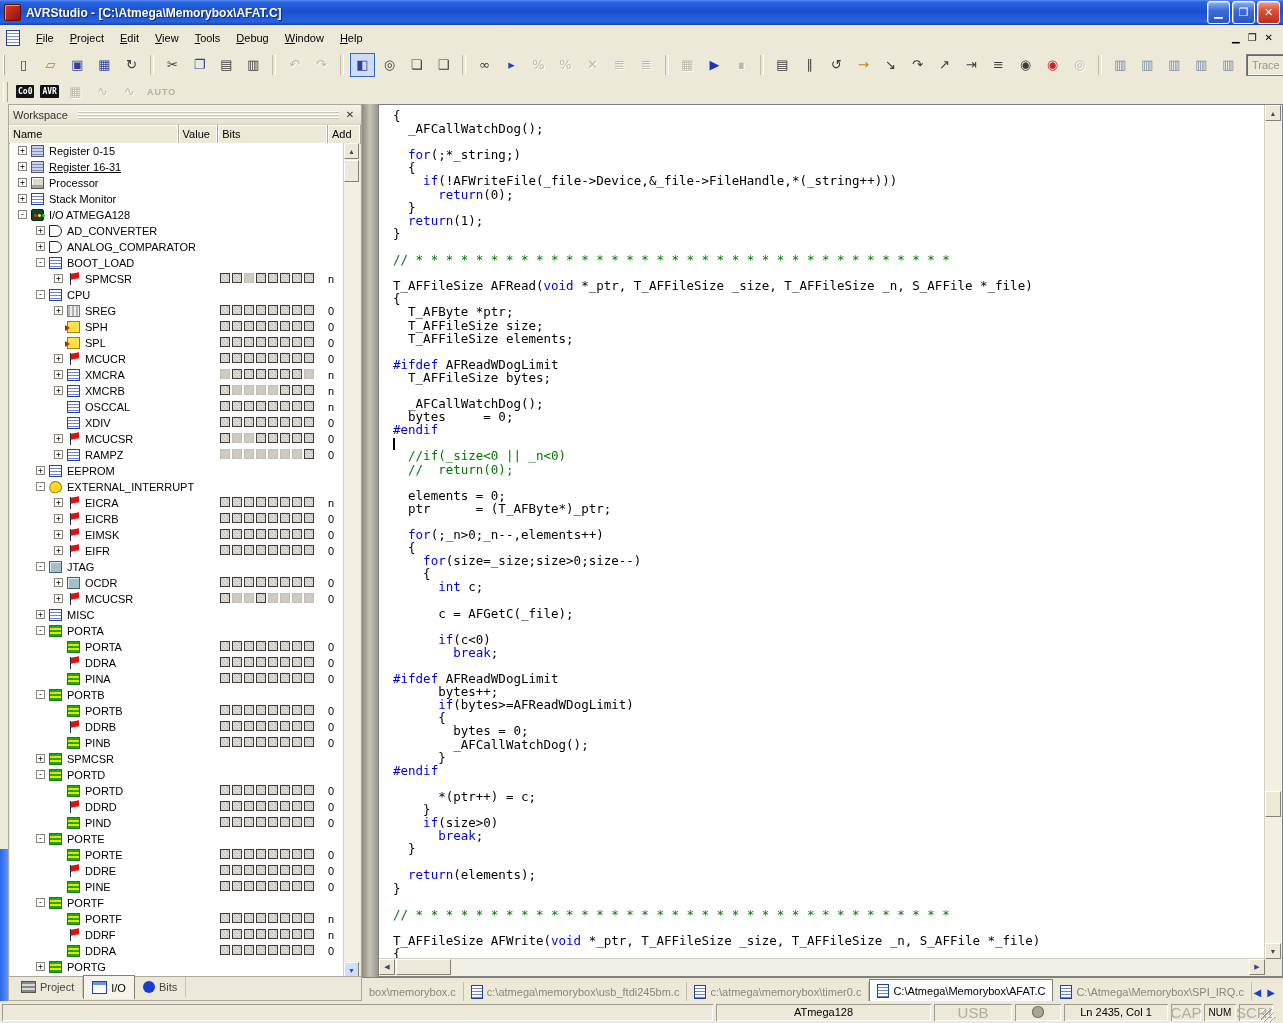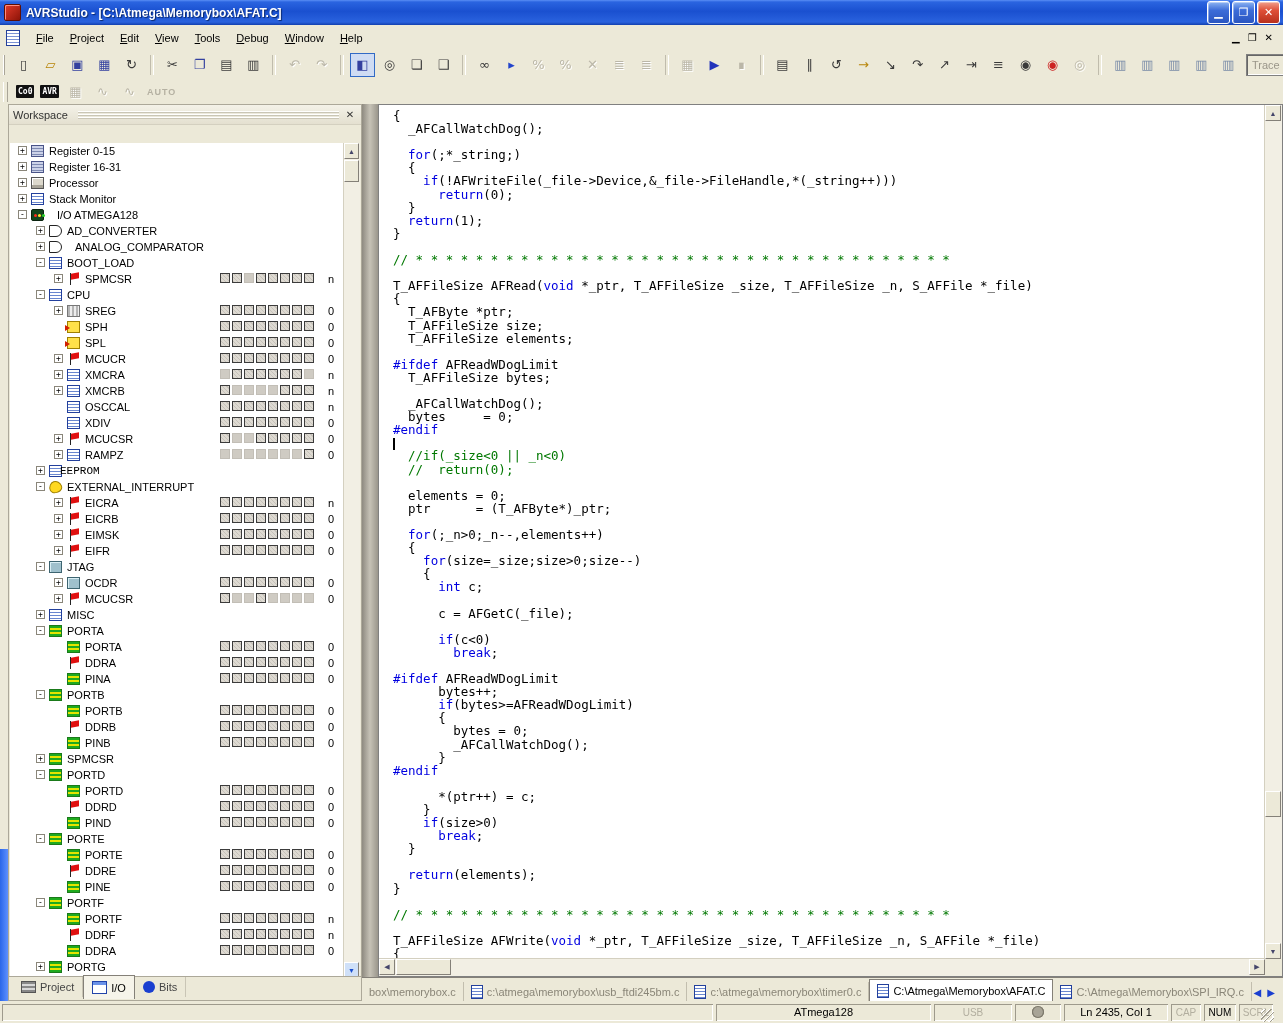--- a/index.html
+++ b/index.html
@@ -135,21 +135,21 @@
   .ftab{height:20px;display:flex;align-items:center;gap:4px;padding:0 7px;font-size:11px;color:#8a8678;
     border-right:1px solid #c2beae;white-space:nowrap;}
   .ftab.active{background:#fff;border:1px solid #848078;border-bottom:none;height:22px;color:#000;}
   .ficon{width:10px;height:12px;background:repeating-linear-gradient(#fff 0 2px,#6a87cf 2px 3px);border:1px solid #23409c;flex:0 0 auto;}
   #tab-arrows{margin-left:auto;display:flex;gap:6px;padding:0 8px 4px 0;color:#1a3fd0;font-size:10px;}
   
   #statusbar{position:absolute;left:0;top:1001px;width:1275px;height:22px;background:#ece9d8;
     display:flex;align-items:center;gap:3px;padding:0 2px;box-sizing:border-box;font-size:11px;}
   .pane{height:17px;display:flex;align-items:center;justify-content:center;
     box-shadow:inset 1px 1px 0 #9e9a8c,inset -1px -1px 0 #fff;padding:0 6px;box-sizing:border-box;}
-  .pane.grey{color:#b2ae9f;font-size:10px;}
+  .pane.grey{color:#b2ae9f;font-size:15px;}
   .globe{width:12px;height:12px;border-radius:50%;background:#a8a496;
     box-shadow:inset 0 0 0 1px #7e7a6c,inset 3px 0 0 -2px #7e7a6c,inset -3px 0 0 -2px #7e7a6c;}
   #resize-grip{position:absolute;right:1px;bottom:1px;width:13px;height:13px;
     background:repeating-linear-gradient(135deg,transparent 0 2px,#fff 2px 3px,#a19d8e 3px 4px);}
 </style>
 </head>
 <body>
 
 <div id="titlebar">
   <div id="app-icon"></div>
@@ -345,55 +345,61 @@
 <div id="left-strip">
   <div id="left-strip-blue"></div>
 </div>
 
 <div id="workspace">
   <div id="ws-titlebar">
     <span id="ws-title">Workspace</span>
     <span class="ws-grip-lines"></span>
     <span id="ws-close">✕</span>
   </div>
+  <div id="ws-header">
+      <span class="hcell" style="width: 176px;">Name</span>
+      <span class="hcell" style="width: 37px;">Value</span>
+      <span class="hcell" style="width: 112px;">Bits</span>
+      <span class="hcell" style="width: 30px;">Add</span>
+    </div>
   <div id="ws-tree">
       <div class="trow">
         <span class="exp" style="left: 8px;">+</span>
         <span class="ti ti-reg" style="left: 21px;"></span>
         <span class="tlabel" style="left: 39px;">Register 0-15</span>
       </div>
       <div class="trow">
         <span class="exp" style="left: 8px;">+</span>
         <span class="ti ti-reg" style="left: 21px;"></span>
-        <span class="tlabel" style="left: 39px;">Register 16-31</span>
+        <span class="tlabel" style="left: 39px; text-decoration: underline;">Register 16-31</span>
       </div>
       <div class="trow">
         <span class="exp" style="left: 8px;">+</span>
         <span class="ti ti-cpu" style="left: 21px;"></span>
         <span class="tlabel" style="left: 39px;">Processor</span>
       </div>
       <div class="trow">
         <span class="exp" style="left: 8px;">+</span>
         <span class="ti ti-doc" style="left: 21px;"></span>
         <span class="tlabel" style="left: 39px;">Stack Monitor</span>
       </div>
       <div class="trow">
         <span class="exp" style="left: 8px;">-</span>
         <span class="ti ti-traffic" style="left: 21px;"></span>
-        <span class="tlabel" style="left: 47px; text-align: center;">I/O ATMEGA128</span>
+        <span class="tlabel" style="left: 39px; text-align: center;">I/O ATMEGA128</span>
       </div>
       <div class="trow">
         <span class="exp" style="left: 26px;">+</span>
         <span class="ti ti-gate" style="left: 39px;"></span>
         <span class="tlabel" style="left: 57px; text-align: right;">AD_CONVERTER</span>
       </div>
       <div class="trow">
         <span class="exp" style="left: 26px;">+</span>
         <span class="ti ti-gate" style="left: 39px;"></span>
-        <span class="tlabel" style="left: 65px;">ANALOG_COMPARATOR</span>
+        <span class="tlabel" style="left: 57px;">ANALOG_COMPARATOR</span>
       </div>
       <div class="trow">
         <span class="exp" style="left: 26px;">-</span>
         <span class="ti ti-doc" style="left: 39px;"></span>
         <span class="tlabel" style="left: 57px;">BOOT_LOAD</span>
       </div>
       <div class="trow">
         <span class="exp" style="left: 44px;">+</span>
         <span class="ti ti-flag" style="left: 57px;"></span>
         <span class="tlabel" style="left: 75px;">SPMCSR</span>
@@ -566,21 +572,21 @@
           <span class="bit bitoff"></span>
           <span class="bit bitoff"></span>
           <span class="bit bitoff"></span>
           <span class="bit"></span>
         </span>
         <span class="tval">0</span>
       </div>
       <div class="trow">
         <span class="exp" style="left: 26px;">+</span>
         <span class="ti ti-doc" style="left: 39px;"></span>
-        <span class="tlabel" style="left: 50px; font-family: Liberation Mono, monospace;">EEPROM</span>
+        <span class="tlabel" style="left: 57px;">EEPROM</span>
       </div>
       <div class="trow">
         <span class="exp" style="left: 26px;">-</span>
         <span class="ti ti-bell" style="left: 39px;"></span>
         <span class="tlabel" style="left: 57px;">EXTERNAL_INTERRUPT</span>
       </div>
       <div class="trow">
         <span class="exp" style="left: 44px;">+</span>
         <span class="ti ti-flag" style="left: 57px;"></span>
         <span class="tlabel" style="left: 75px;">EICRA</span>

